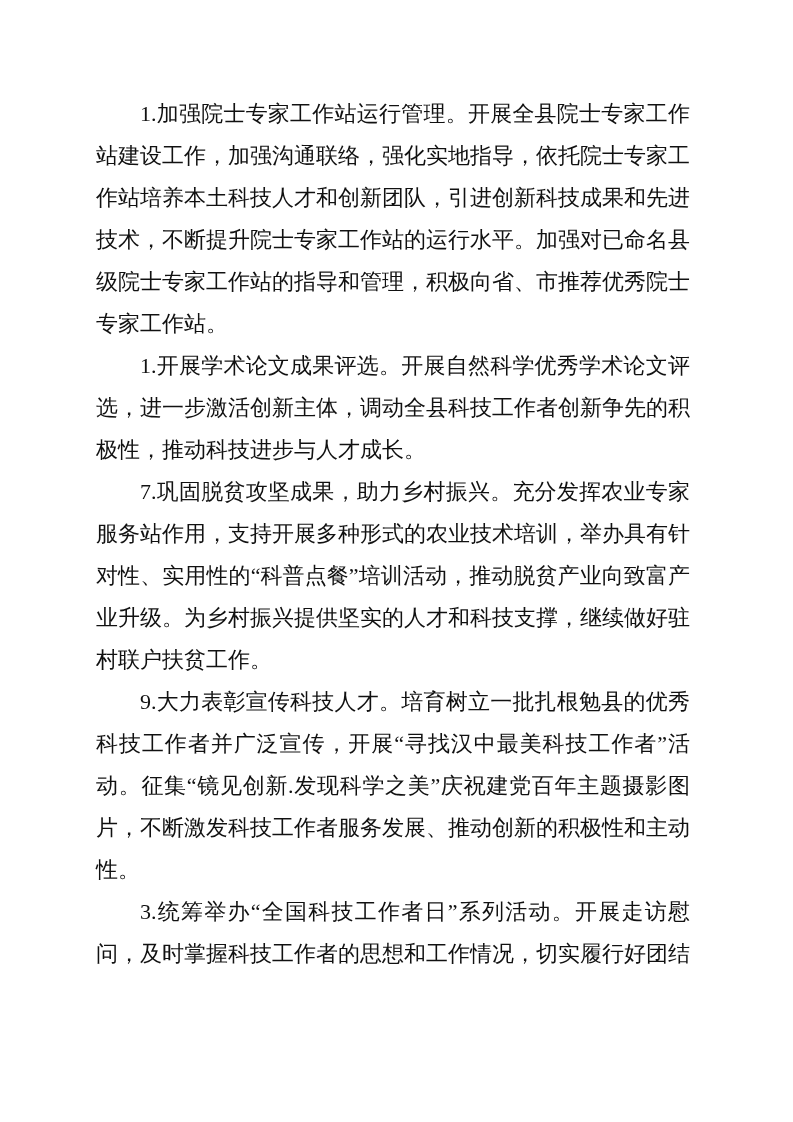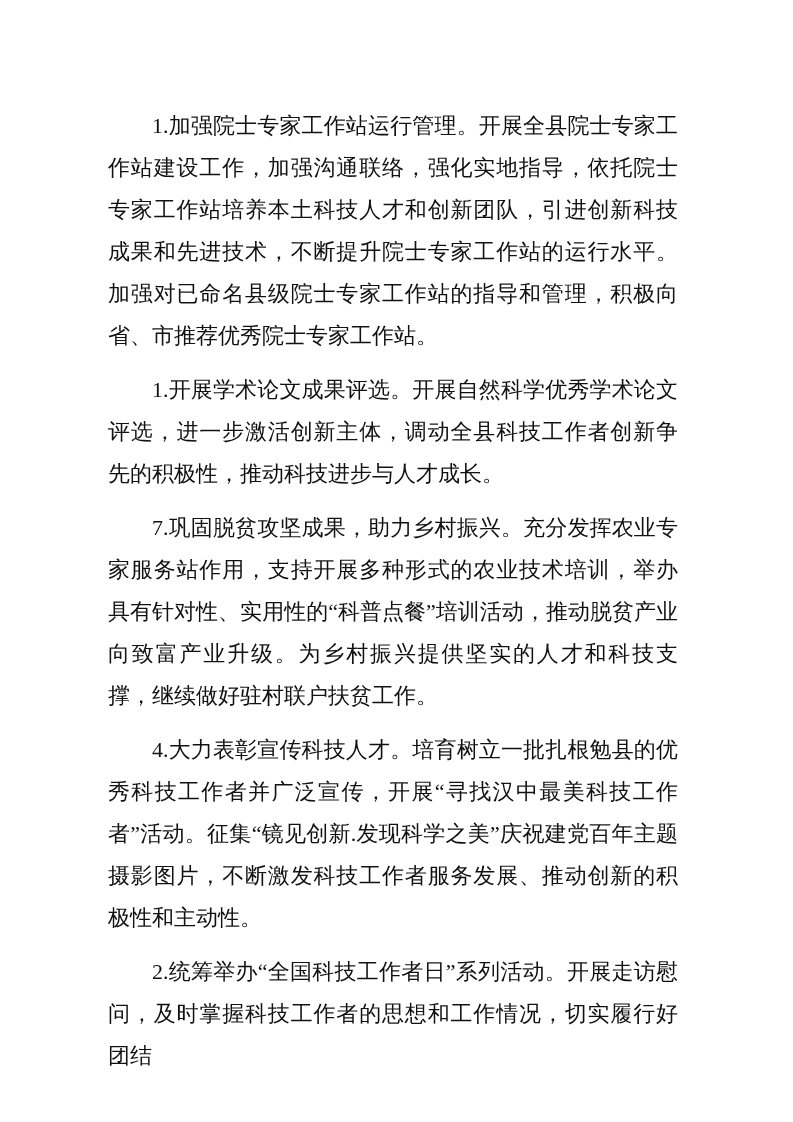--- a/index.html
+++ b/index.html
@@ -25,35 +25,35 @@
     top: 93px;
     left: 96px;
     width: 594px;
     color: #111111;
     font-size: 22px;
     line-height: 42px;
     text-align: justify;
     text-justify: inter-character;
   }
   .para {
-    margin: 12px;
+    margin: 0;
     padding: 0;
     text-indent: 2em;
     word-break: break-all;
     overflow-wrap: break-word;
   }
   .para.heading {
     
     font-weight: normal;
   }
 </style>
 </head>
 <body>
 
 <div class="page">
   <div class="text-block">
     <p class="para">1.加强院士专家工作站运行管理。开展全县院士专家工作站建设工作，加强沟通联络，强化实地指导，依托院士专家工作站培养本土科技人才和创新团队，引进创新科技成果和先进技术，不断提升院士专家工作站的运行水平。加强对已命名县级院士专家工作站的指导和管理，积极向省、市推荐优秀院士专家工作站。</p>
     <p class="para">1.开展学术论文成果评选。开展自然科学优秀学术论文评选，进一步激活创新主体，调动全县科技工作者创新争先的积极性，推动科技进步与人才成长。</p>
     <p class="para">7.巩固脱贫攻坚成果，助力乡村振兴。充分发挥农业专家服务站作用，支持开展多种形式的农业技术培训，举办具有针对性、实用性的“科普点餐”培训活动，推动脱贫产业向致富产业升级。为乡村振兴提供坚实的人才和科技支撑，继续做好驻村联户扶贫工作。</p>
-    <p class="para">4.大力表彰宣传科技人才。培育树立一批扎根勉县的优秀科技工作者并广泛宣传，开展“寻找汉中最美科技工作者”活动。征集“镜见创新.发现科学之美”庆祝建党百年主题摄影图片，不断激发科技工作者服务发展、推动创新的积极性和主动性。</p>
-    <p class="para">2.统筹举办“全国科技工作者日”系列活动。开展走访慰问，及时掌握科技工作者的思想和工作情况，切实履行好团结</p>
+    <p class="para">9.大力表彰宣传科技人才。培育树立一批扎根勉县的优秀科技工作者并广泛宣传，开展“寻找汉中最美科技工作者”活动。征集“镜见创新.发现科学之美”庆祝建党百年主题摄影图片，不断激发科技工作者服务发展、推动创新的积极性和主动性。</p>
+    <p class="para">3.统筹举办“全国科技工作者日”系列活动。开展走访慰问，及时掌握科技工作者的思想和工作情况，切实履行好团结</p>
   </div>
 </div>
 
 </body></html>

